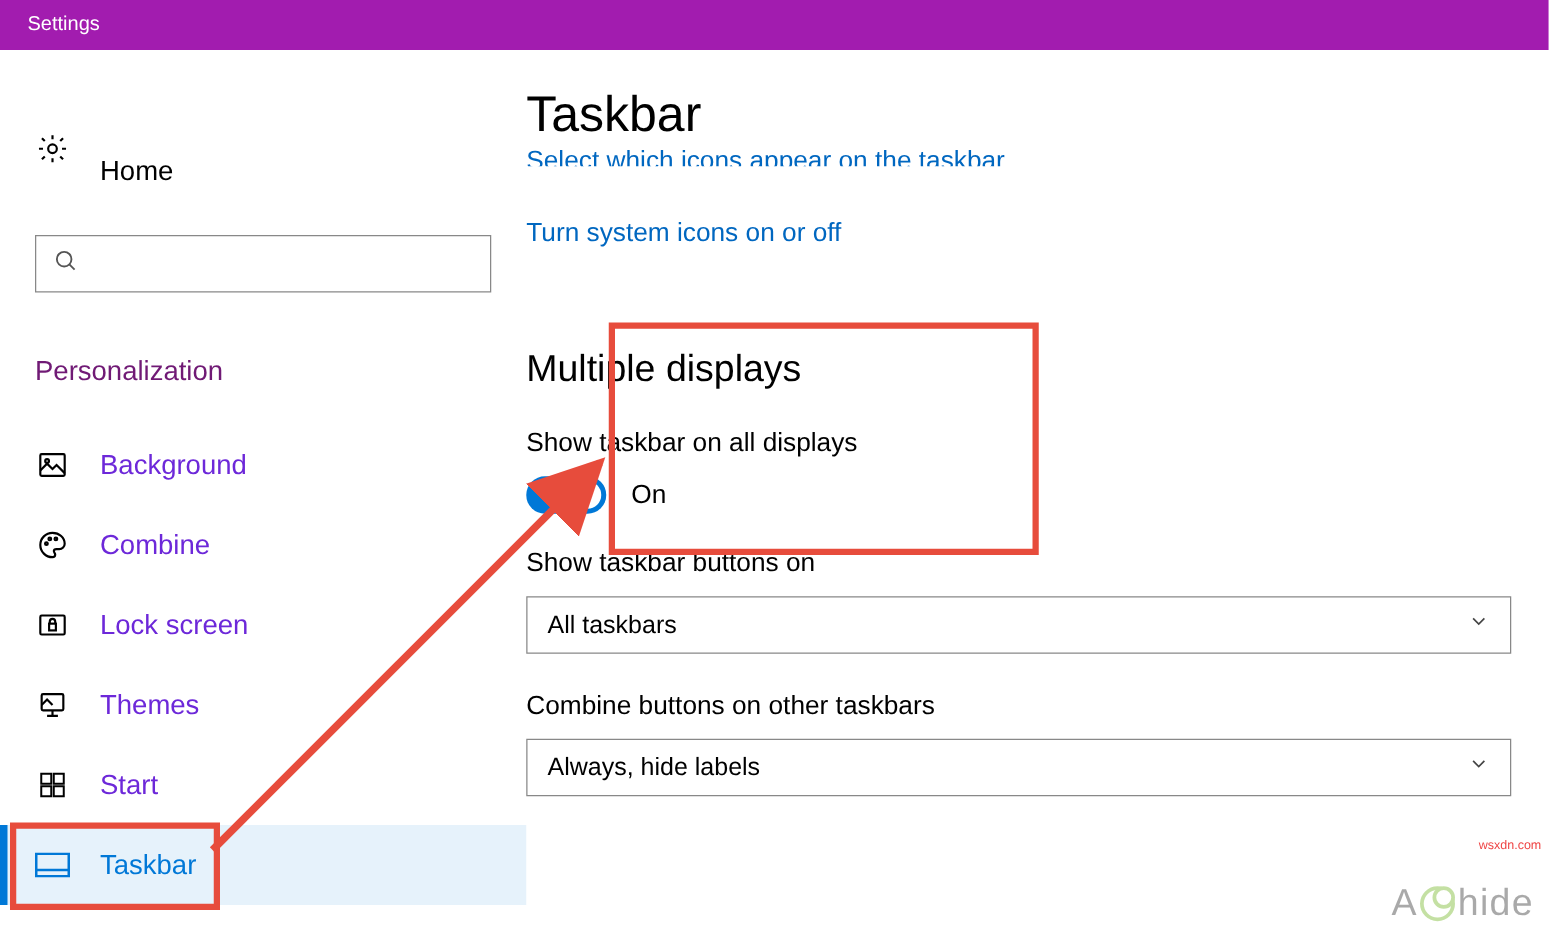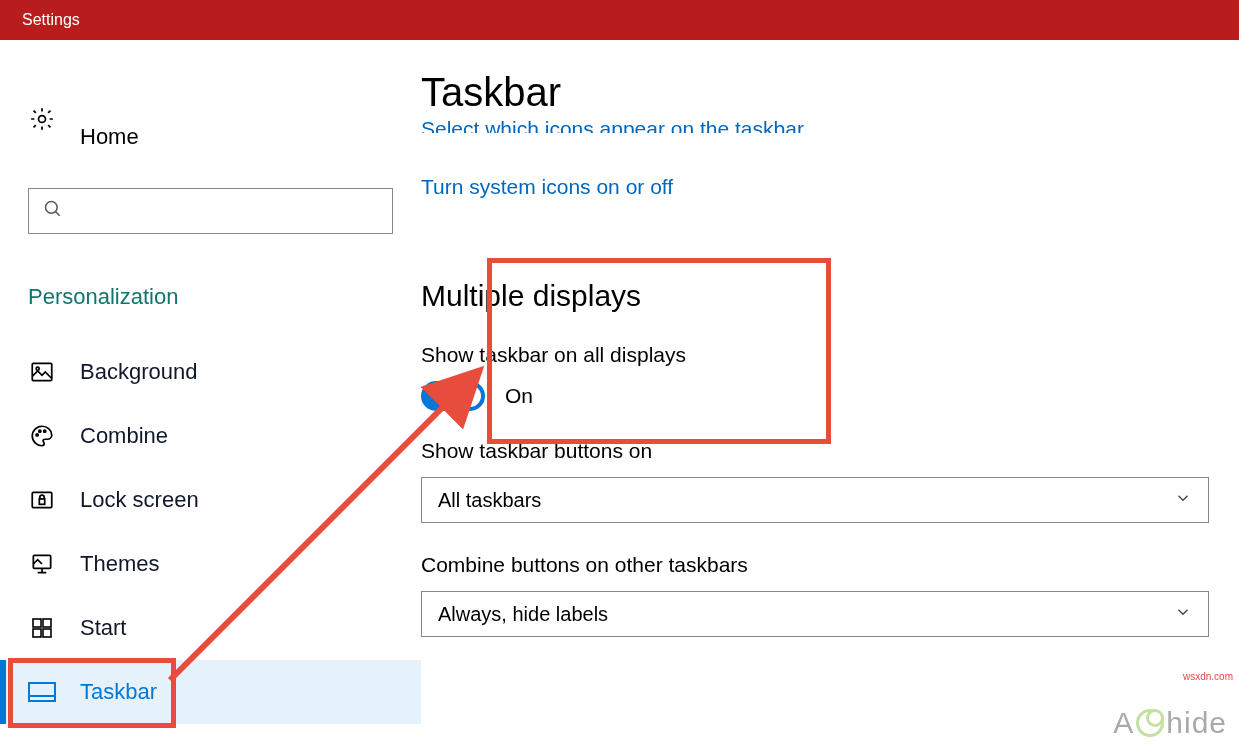--- a/index.html
+++ b/index.html
@@ -5,21 +5,21 @@
     * { margin: 0; padding: 0; box-sizing: border-box; }
     body {
       font-family: "Segoe UI", Tahoma, sans-serif;
       background: #ffffff;
       width: 1239px;
       height: 752px;
       overflow: hidden;
       position: relative;
     }
     .titlebar {
-      background: #b91c1c;
+      background: #a21caf;
       color: #ffffff;
       height: 40px;
       display: flex;
       align-items: center;
       padding-left: 22px;
       font-size: 16px;
     }
     .content {
       display: flex;
       height: calc(100% - 40px);
@@ -49,31 +49,31 @@
       border: none;
       outline: none;
       flex: 1;
       font-size: 20px;
       color: #555;
       background: transparent;
     }
     .search-icon { color: #555; }
     .section-label {
       font-size: 22px;
-      color: #0f766e;
+      color: #701a75;
       padding: 0 28px;
       margin-bottom: 30px;
     }
     .nav-item {
       display: flex;
       align-items: center;
       gap: 24px;
       padding: 18px 28px;
       font-size: 22px;
-      color: #0f172a;
+      color: #6d28d9;
       cursor: pointer;
       position: relative;
     }
     .nav-item .icon { width: 28px; height: 28px; display:flex; align-items:center; justify-content:center; }
     .nav-item.selected {
       background: #e6f2fb;
       color: #0078d7;
     }
     .nav-item.selected::before {
       content: "";

